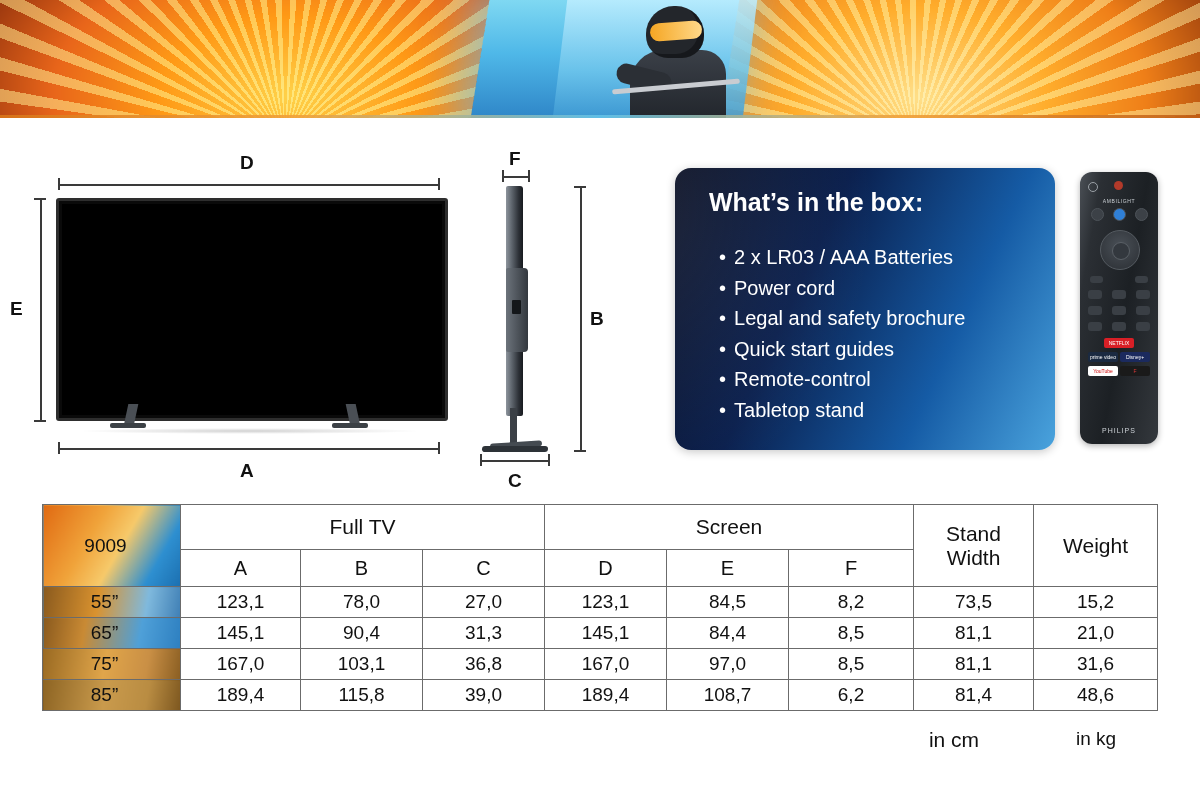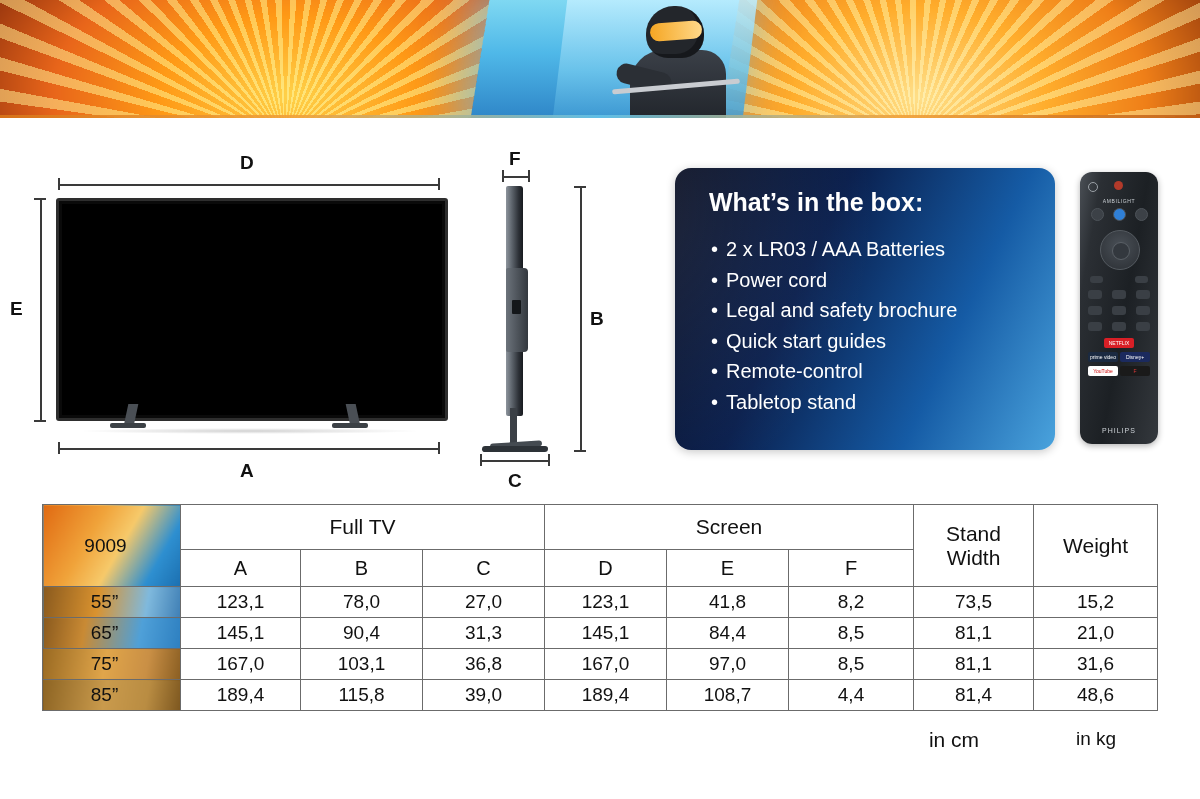--- a/index.html
+++ b/index.html
@@ -252,21 +252,21 @@
   .box-title {
     position: absolute;
     left: 34px; top: 20px;
     color: #fff;
     font-size: 25px;
     font-weight: bold;
   }
   .box-list {
     position: absolute;
     left: 32px; top: 62px;
-    margin: 4px; padding: 0;
+    margin: 12px; padding: 0;
     list-style: none;
   }
   .box-list li {
     color: #fff;
     font-size: 20px;
     line-height: 30.5px;
     white-space: nowrap;
   }
   .box-list li .bullet { margin-right: 8px; }
 
@@ -542,21 +542,21 @@
       <td class="subhead">E</td>
       <td class="subhead">F</td>
     </tr>
 
     <tr>
       <td class="size-cell size-55">55”</td>
       <td>123,1</td>
       <td>78,0</td>
       <td>27,0</td>
       <td>123,1</td>
-      <td>41,8</td>
+      <td>84,5</td>
       <td>8,2</td>
       <td>73,5</td>
       <td>15,2</td>
     </tr>
     <tr>
       <td class="size-cell size-65">65”</td>
       <td>145,1</td>
       <td>90,4</td>
       <td>31,3</td>
       <td>145,1</td>
@@ -576,21 +576,21 @@
       <td>81,1</td>
       <td>31,6</td>
     </tr>
     <tr>
       <td class="size-cell size-85">85”</td>
       <td>189,4</td>
       <td>115,8</td>
       <td>39,0</td>
       <td>189,4</td>
       <td>108,7</td>
-      <td>4,4</td>
+      <td>6,2</td>
       <td>81,4</td>
       <td>48,6</td>
     </tr>
   </tbody>
     </table>
 </div>
 
 <div class="units">
   <div class="unit-cm">in cm</div>
   <div class="unit-kg">in kg</div>

